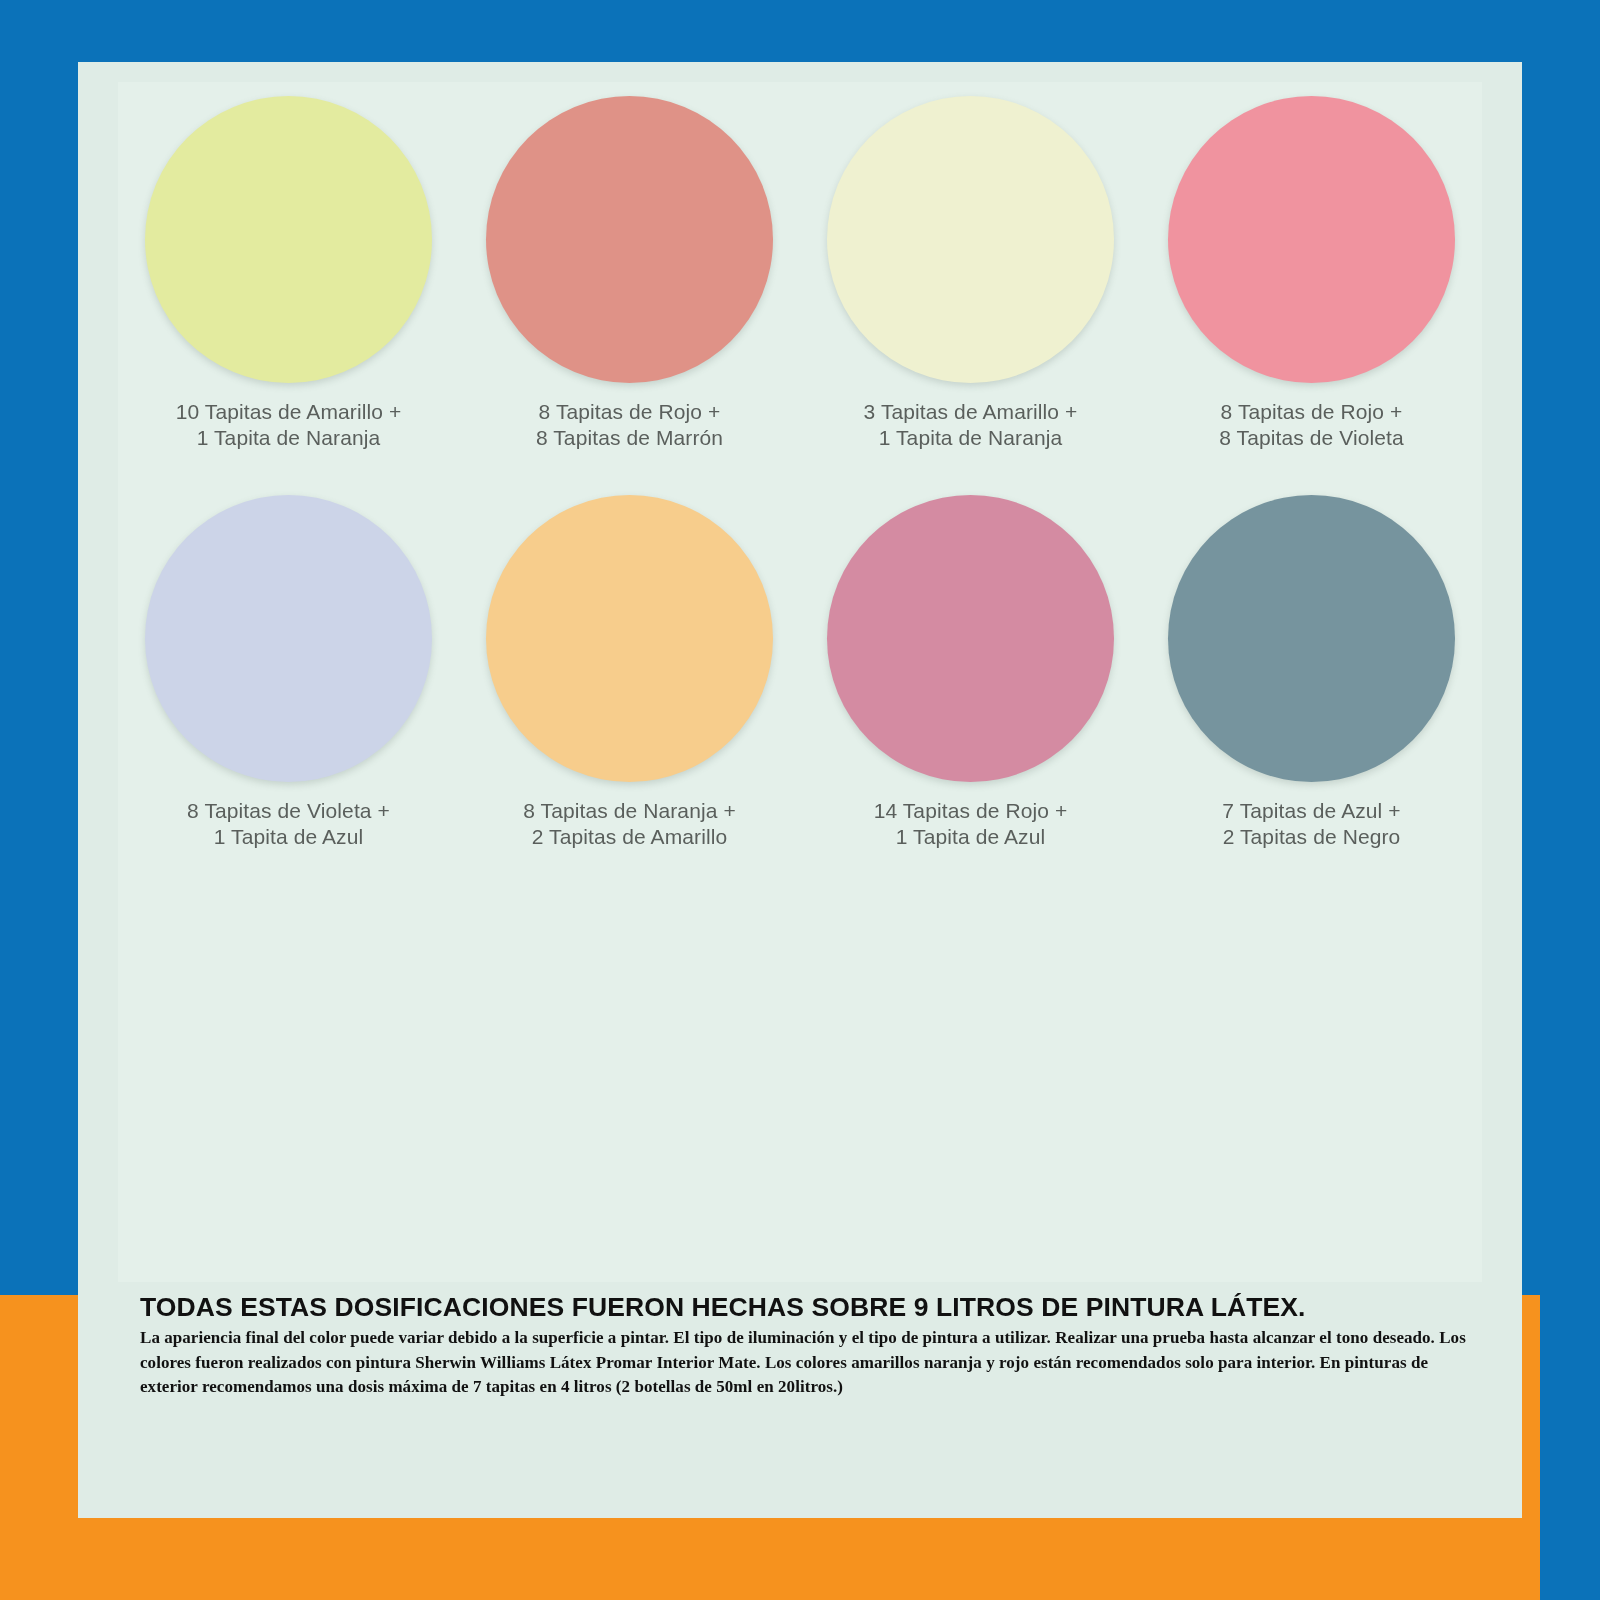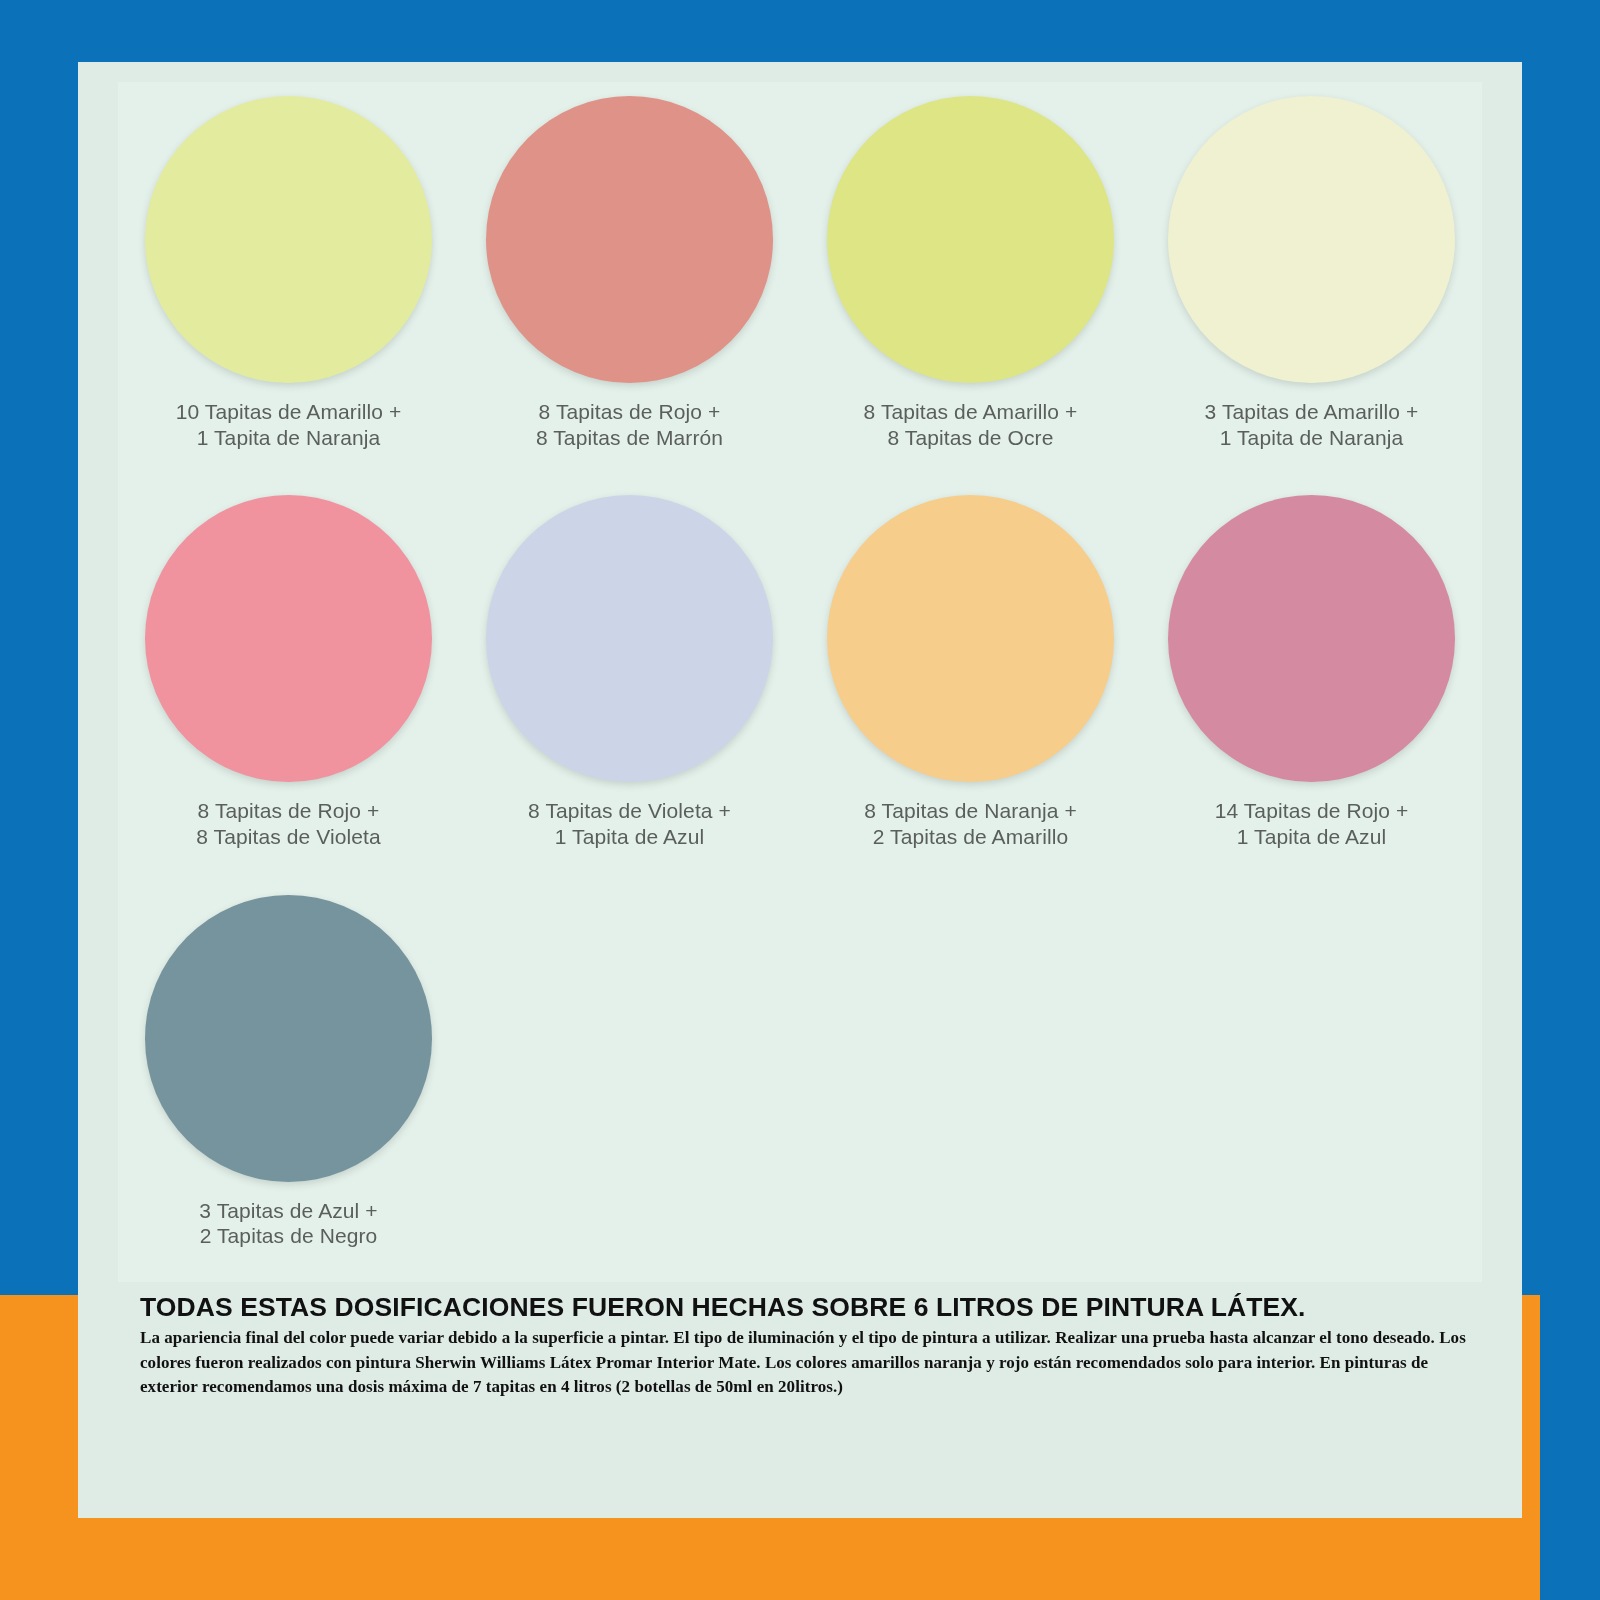--- a/index.html
+++ b/index.html
@@ -154,24 +154,20 @@
     <div id="grid">
         <div class="cell">
           <div class="swatch" style="background: rgb(227, 235, 159);"></div>
           <div class="caption"><span class="l1">10 Tapitas de Amarillo +</span><span class="l2">1 Tapita de Naranja</span></div>
         </div>
         <div class="cell">
           <div class="swatch" style="background: rgb(223, 146, 135);"></div>
           <div class="caption"><span class="l1">8 Tapitas de Rojo +</span><span class="l2">8 Tapitas de Marrón</span></div>
         </div>
         <div class="cell">
-          <div class="swatch" style="background: rgb(221, 229, 133);"></div>
-          <div class="caption"><span class="l1">8 Tapitas de Amarillo +</span><span class="l2">8 Tapitas de Ocre</span></div>
-        </div>
-        <div class="cell">
           <div class="swatch" style="background: rgb(239, 241, 208);"></div>
           <div class="caption"><span class="l1">3 Tapitas de Amarillo +</span><span class="l2">1 Tapita de Naranja</span></div>
         </div>
         <div class="cell">
           <div class="swatch" style="background: rgb(240, 147, 159);"></div>
           <div class="caption"><span class="l1">8 Tapitas de Rojo +</span><span class="l2">8 Tapitas de Violeta</span></div>
         </div>
         <div class="cell">
           <div class="swatch" style="background: rgb(204, 212, 232);"></div>
           <div class="caption"><span class="l1">8 Tapitas de Violeta +</span><span class="l2">1 Tapita de Azul</span></div>
@@ -179,23 +175,23 @@
         <div class="cell">
           <div class="swatch" style="background: rgb(247, 205, 140);"></div>
           <div class="caption"><span class="l1">8 Tapitas de Naranja +</span><span class="l2">2 Tapitas de Amarillo</span></div>
         </div>
         <div class="cell">
           <div class="swatch" style="background: rgb(212, 139, 162);"></div>
           <div class="caption"><span class="l1">14 Tapitas de Rojo +</span><span class="l2">1 Tapita de Azul</span></div>
         </div>
         <div class="cell">
           <div class="swatch" style="background: rgb(118, 148, 158);"></div>
-          <div class="caption"><span class="l1">3 Tapitas de Azul +</span><span class="l2">2 Tapitas de Negro</span></div>
+          <div class="caption"><span class="l1">7 Tapitas de Azul +</span><span class="l2">2 Tapitas de Negro</span></div>
         </div>
       </div>
 
     <div id="copy">
-      <div id="headline">TODAS ESTAS DOSIFICACIONES FUERON HECHAS SOBRE 6 LITROS DE PINTURA LÁTEX.</div>
+      <div id="headline">TODAS ESTAS DOSIFICACIONES FUERON HECHAS SOBRE 9 LITROS DE PINTURA LÁTEX.</div>
       <div id="body-copy">La apariencia final del color puede variar debido a la superficie a pintar. El tipo de iluminación y el tipo de pintura a utilizar. Realizar una prueba hasta alcanzar el tono deseado. Los colores fueron realizados con pintura Sherwin Williams Látex Promar Interior Mate. Los colores amarillos naranja y rojo están recomendados solo para interior. En pinturas de exterior recomendamos  una dosis máxima de 7 tapitas en 4 litros (2 botellas de 50ml en 20litros.)</div>
     </div>
 
   </div>
 </div>
 
 </body></html>

